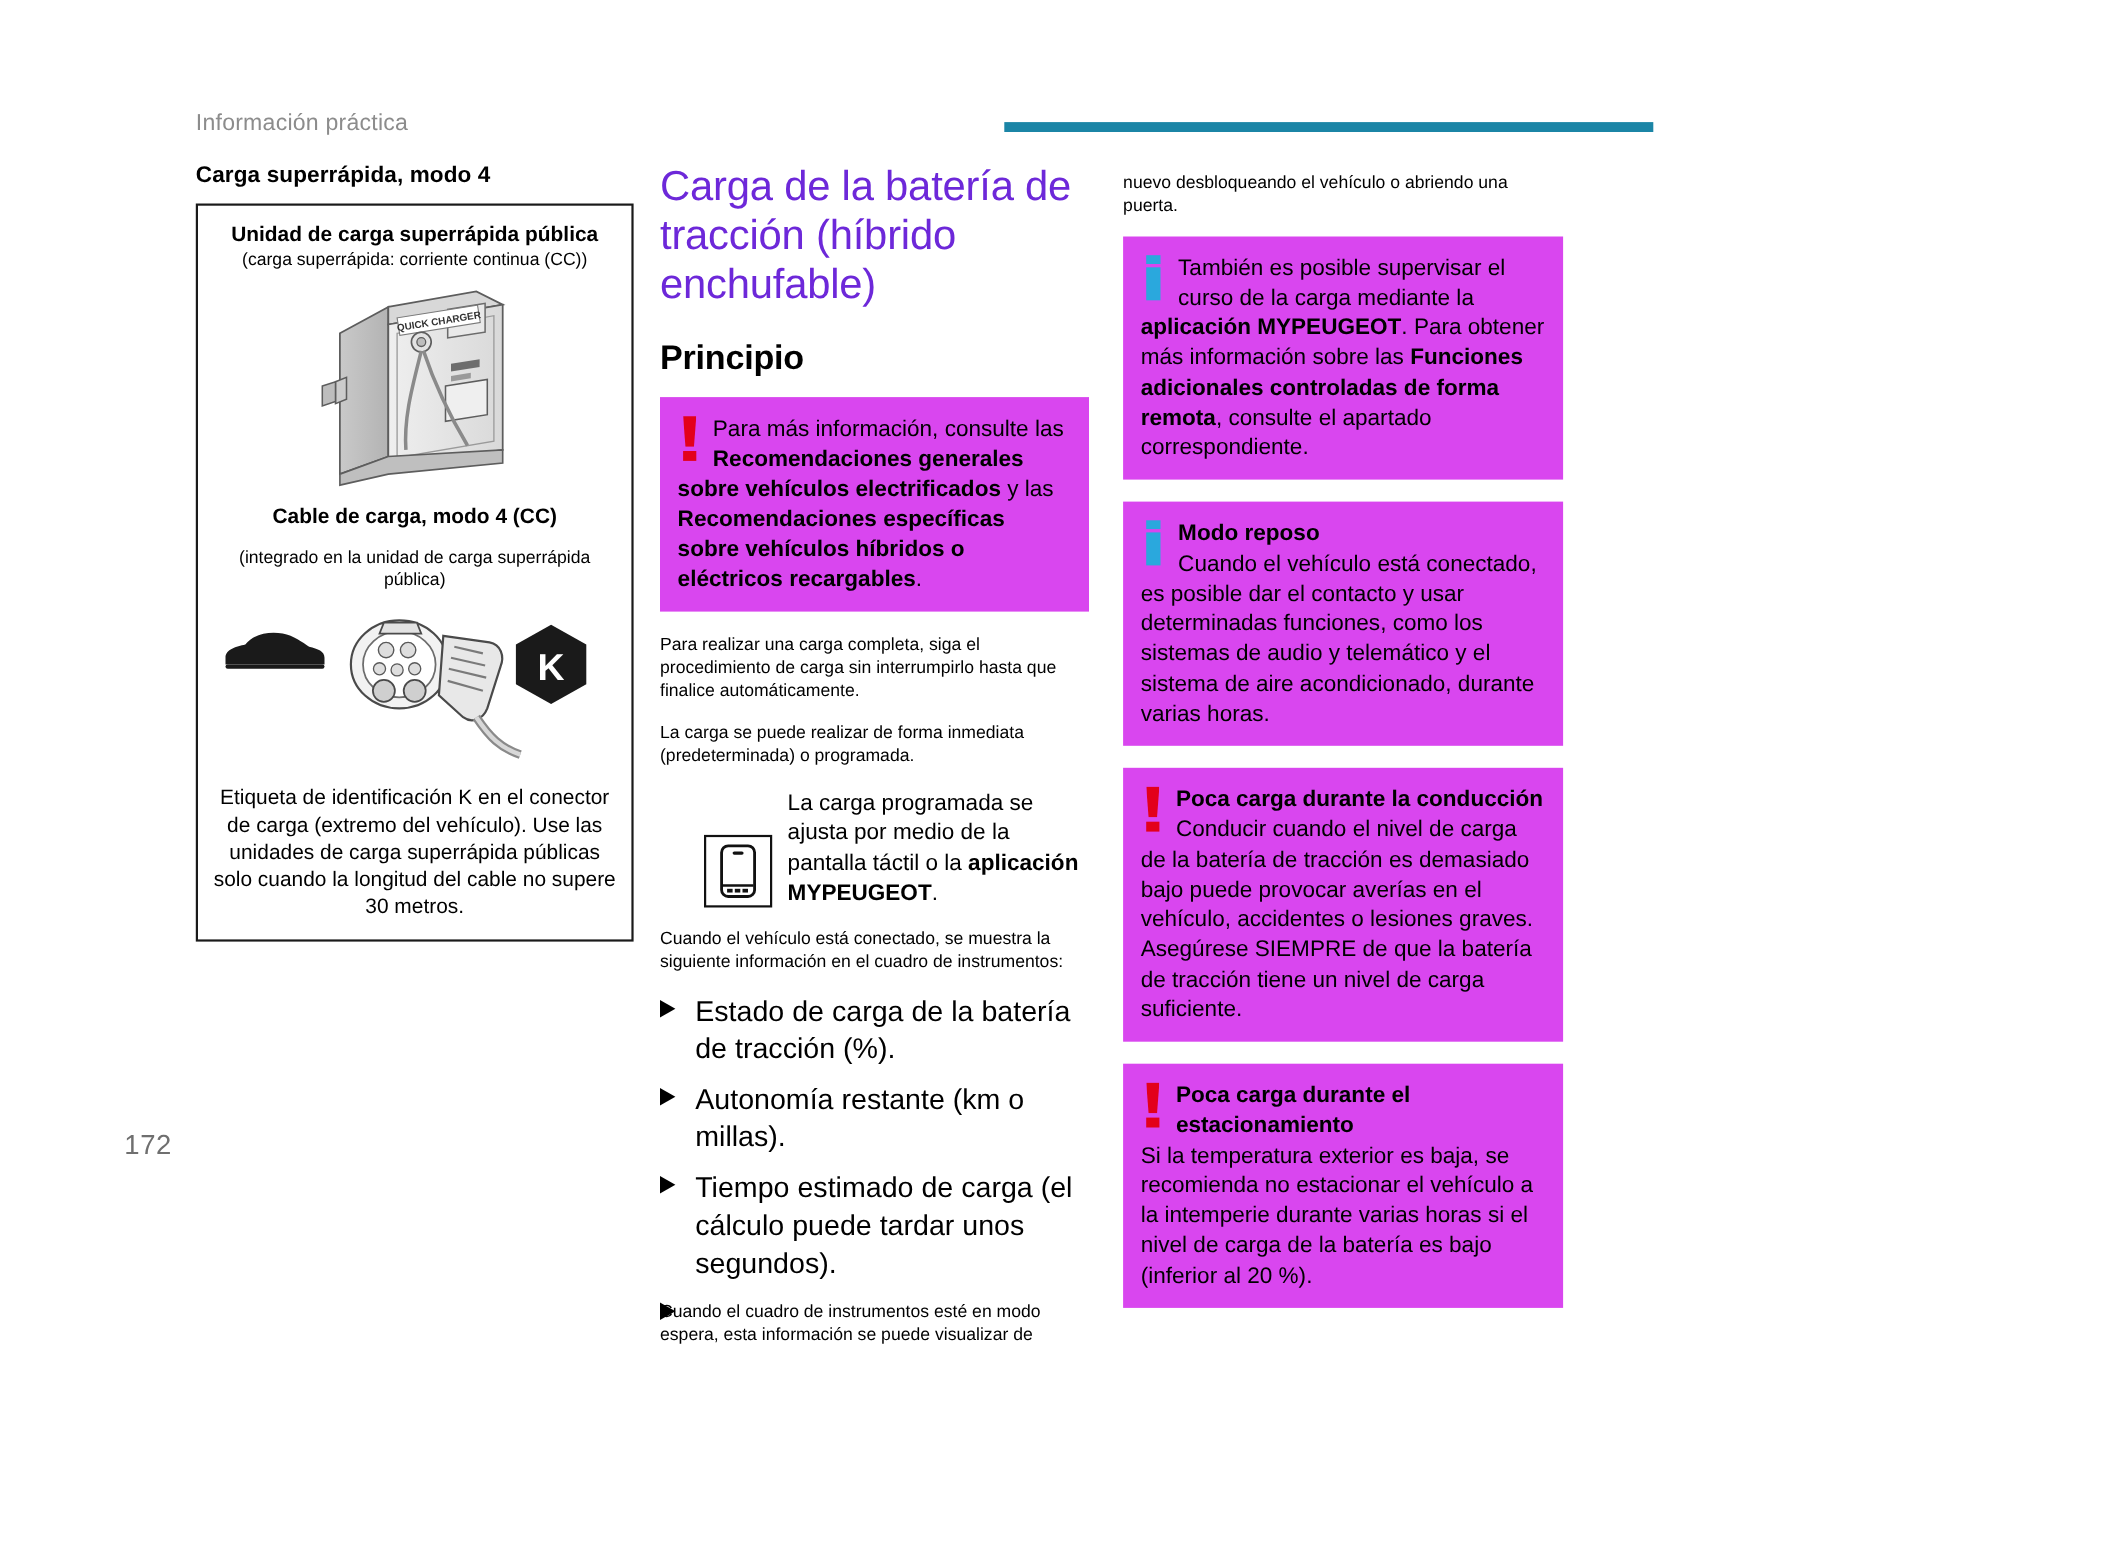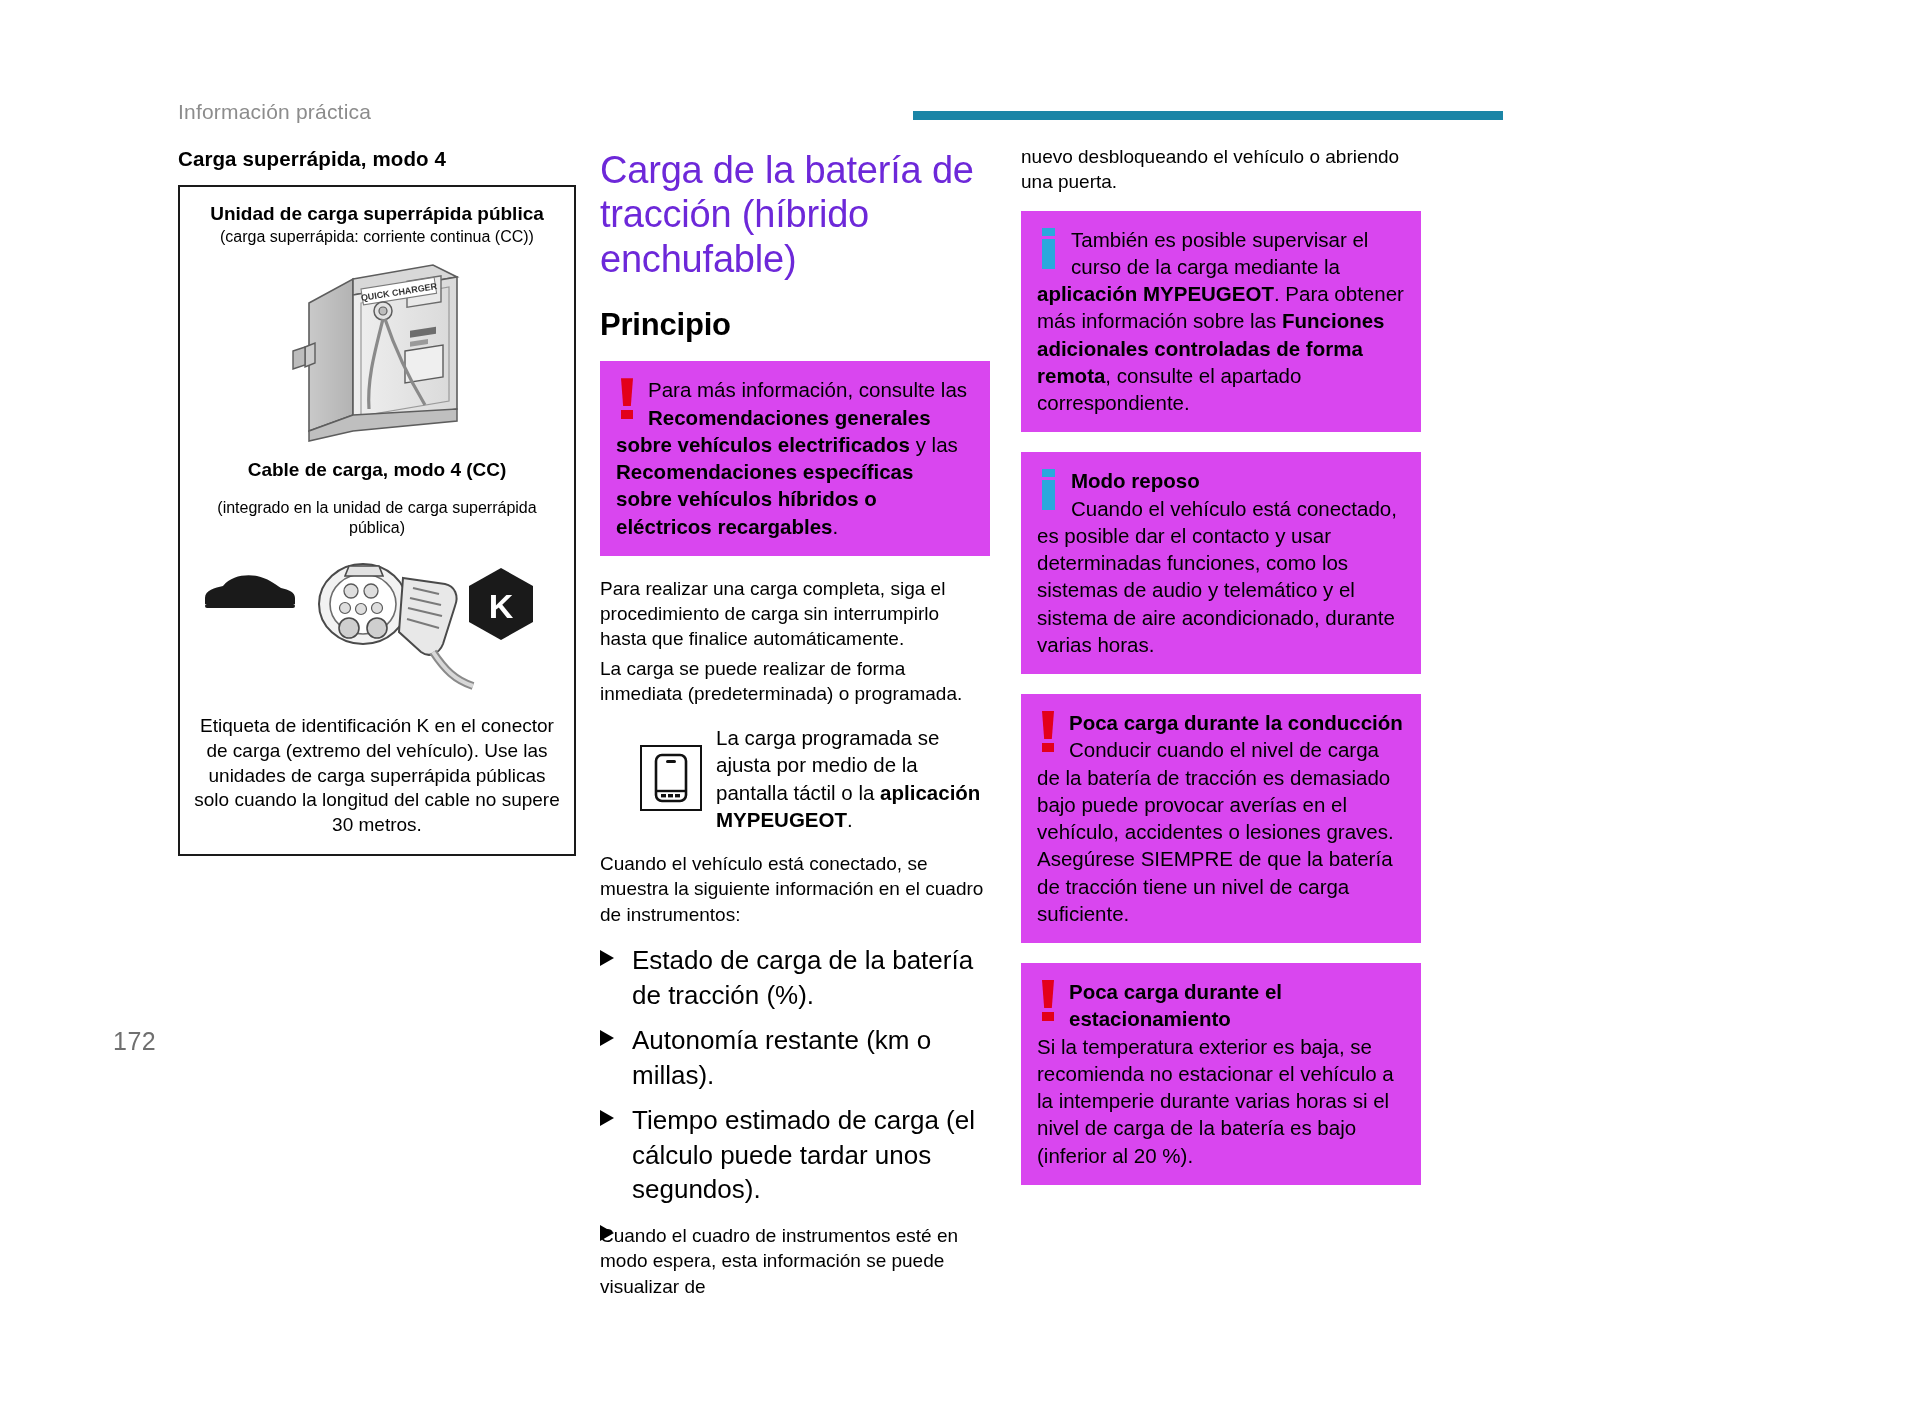--- a/index.html
+++ b/index.html
@@ -119,23 +119,23 @@
     letter-spacing: -0.2px;
   }
   .section-title {
     font-size: 31px;
     font-weight: bold;
     margin: 26px 0 18px 0;
     letter-spacing: -0.2px;
   }
 
   p.body {
-    font-size: 19px;
+    font-size: 16px;
     line-height: 1.33;
-    margin: 4px 0 16px 0;
+    margin: 16px 0 16px 0;
   }
   p.body.tight { margin-bottom: 0; }
 
   
   .callout {
     background: #d946ef;
     padding: 15px 16px 16px 16px;
     box-sizing: border-box;
     margin: 0 0 20px 0;
     font-size: 20.5px;
@@ -180,21 +180,21 @@
   }
   .ico-info .bar {
     position: absolute; left: 5px; top: 11px;
     width: 13px; height: 30px;
     background: #2aa8dd;
   }
 
   
   .phone-note {
     display: flex;
-    align-items: center;
+    align-items: flex-end;
     gap: 14px;
     margin: 0 0 18px 0;
     padding-left: 40px;
   }
   .phone-frame {
     flex: 0 0 auto;
     width: 62px;
     height: 66px;
     border: 2px solid #111;
     box-sizing: border-box;

